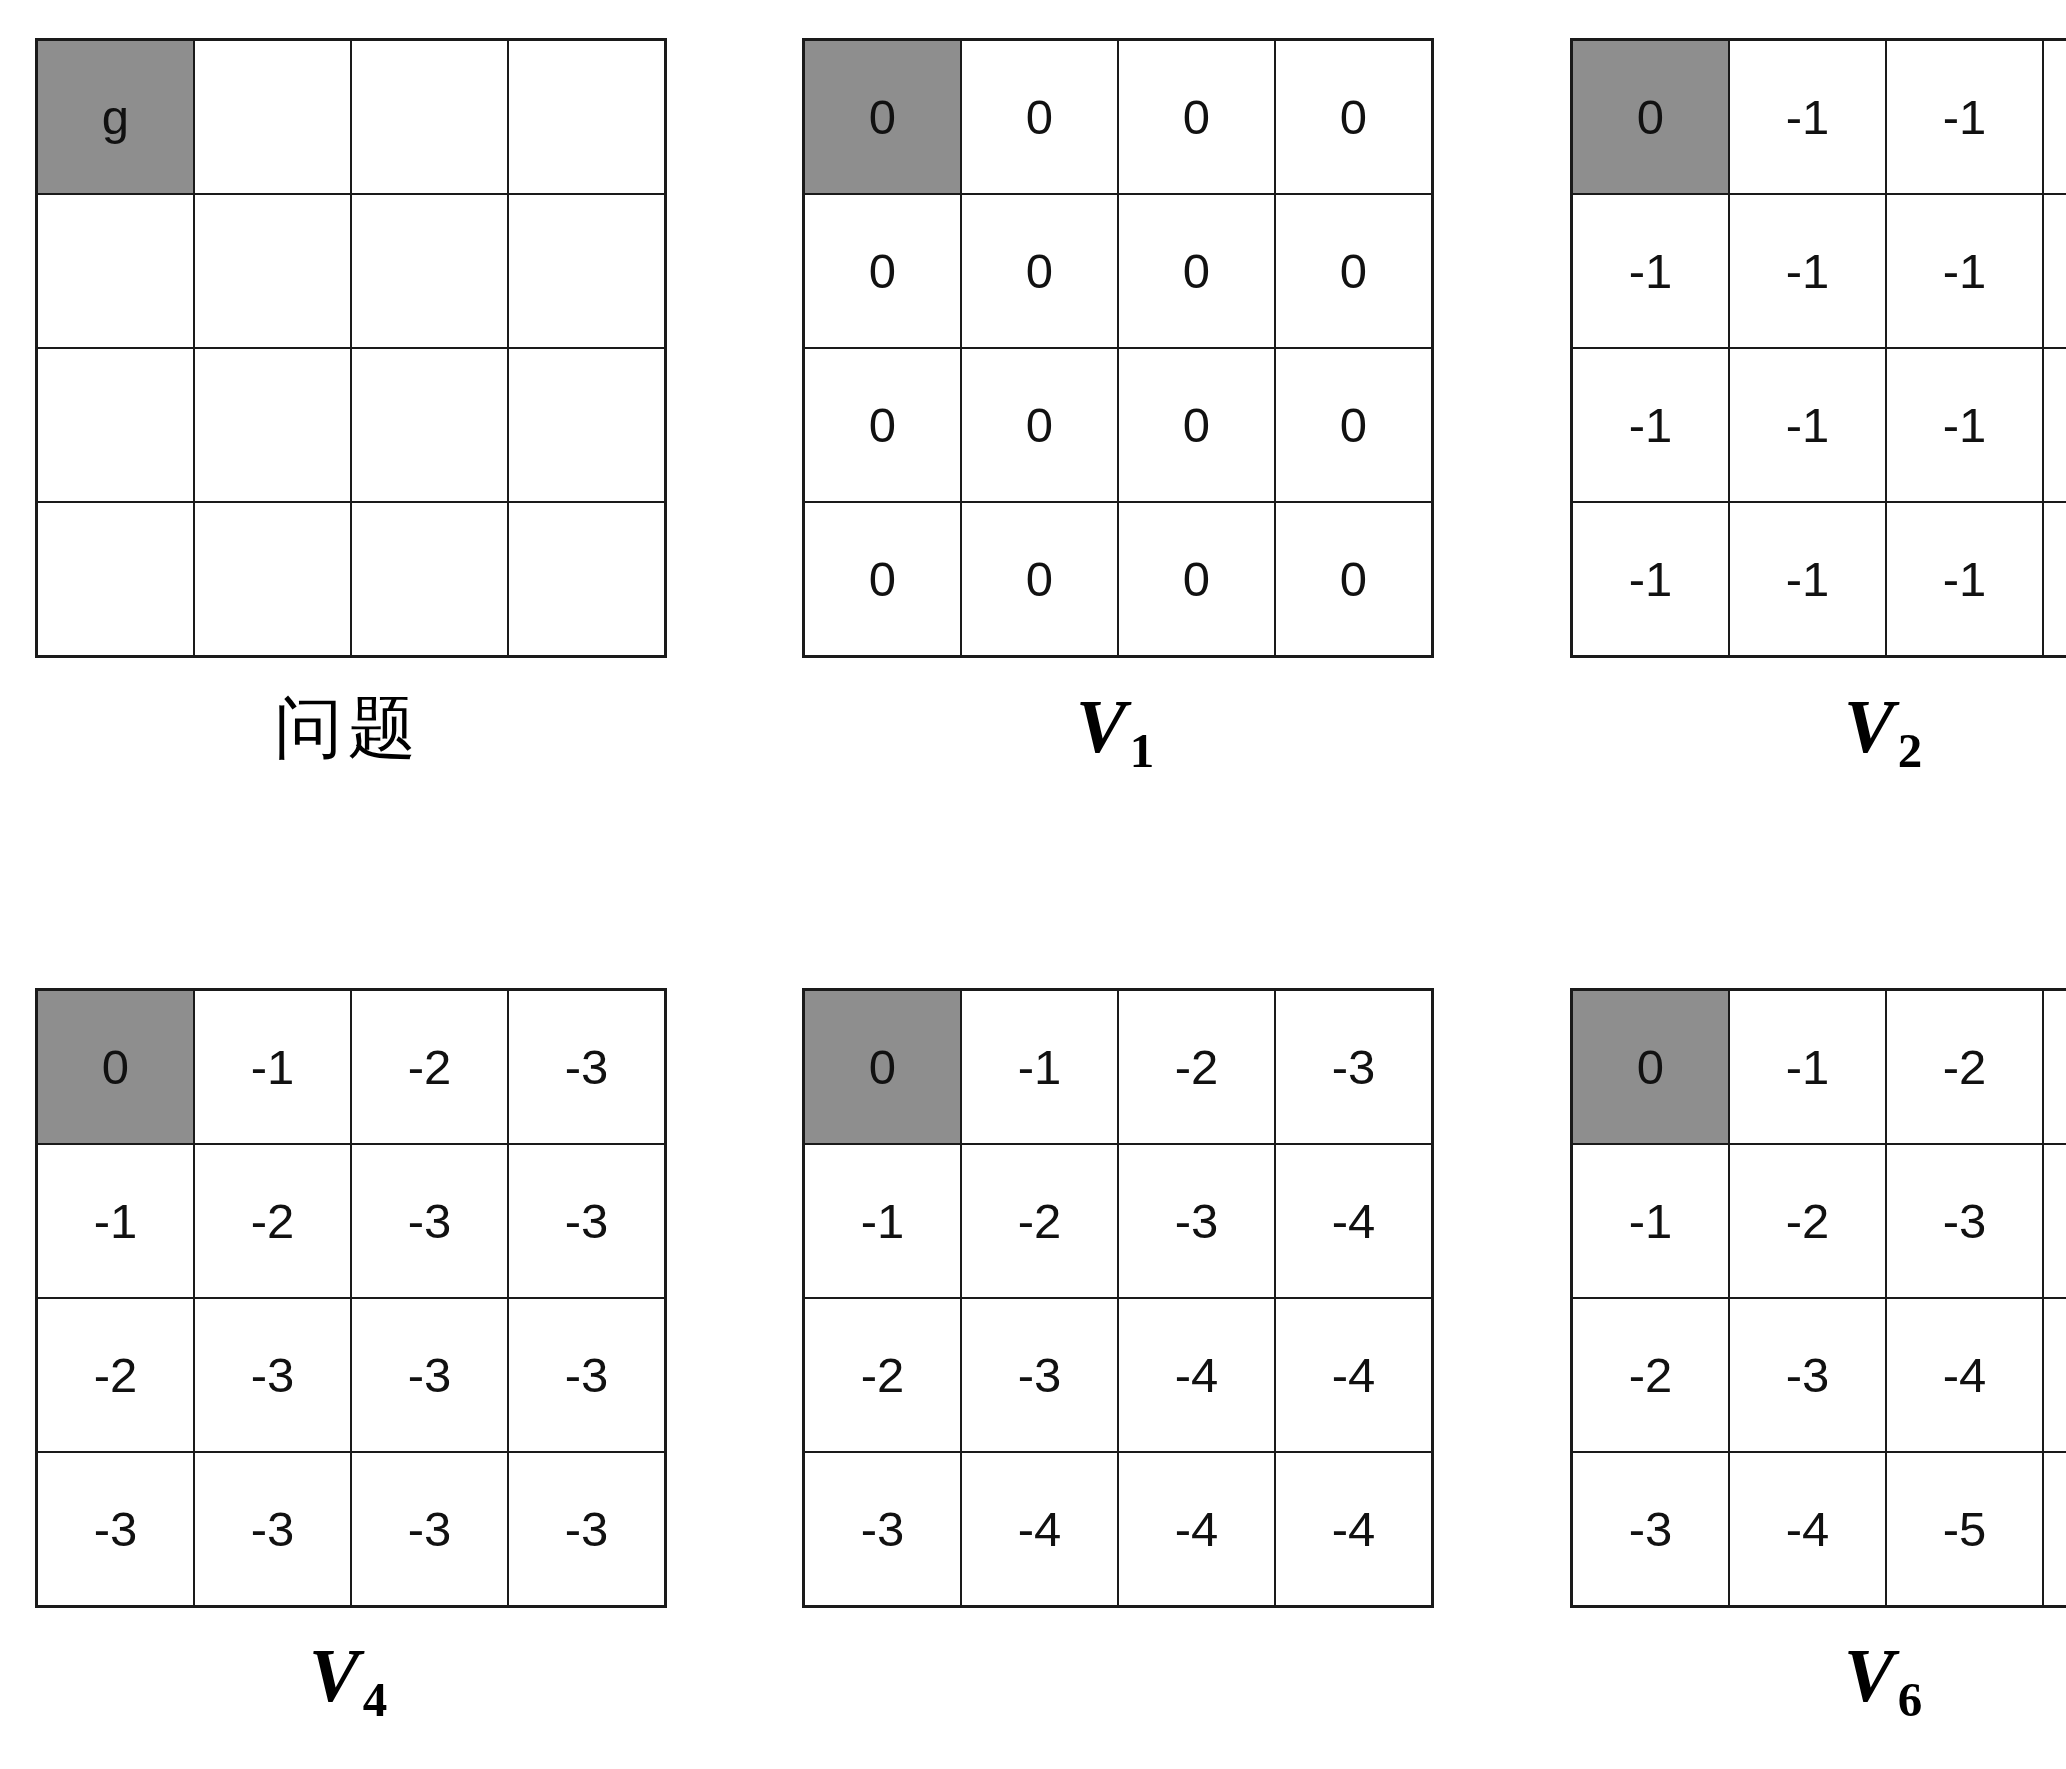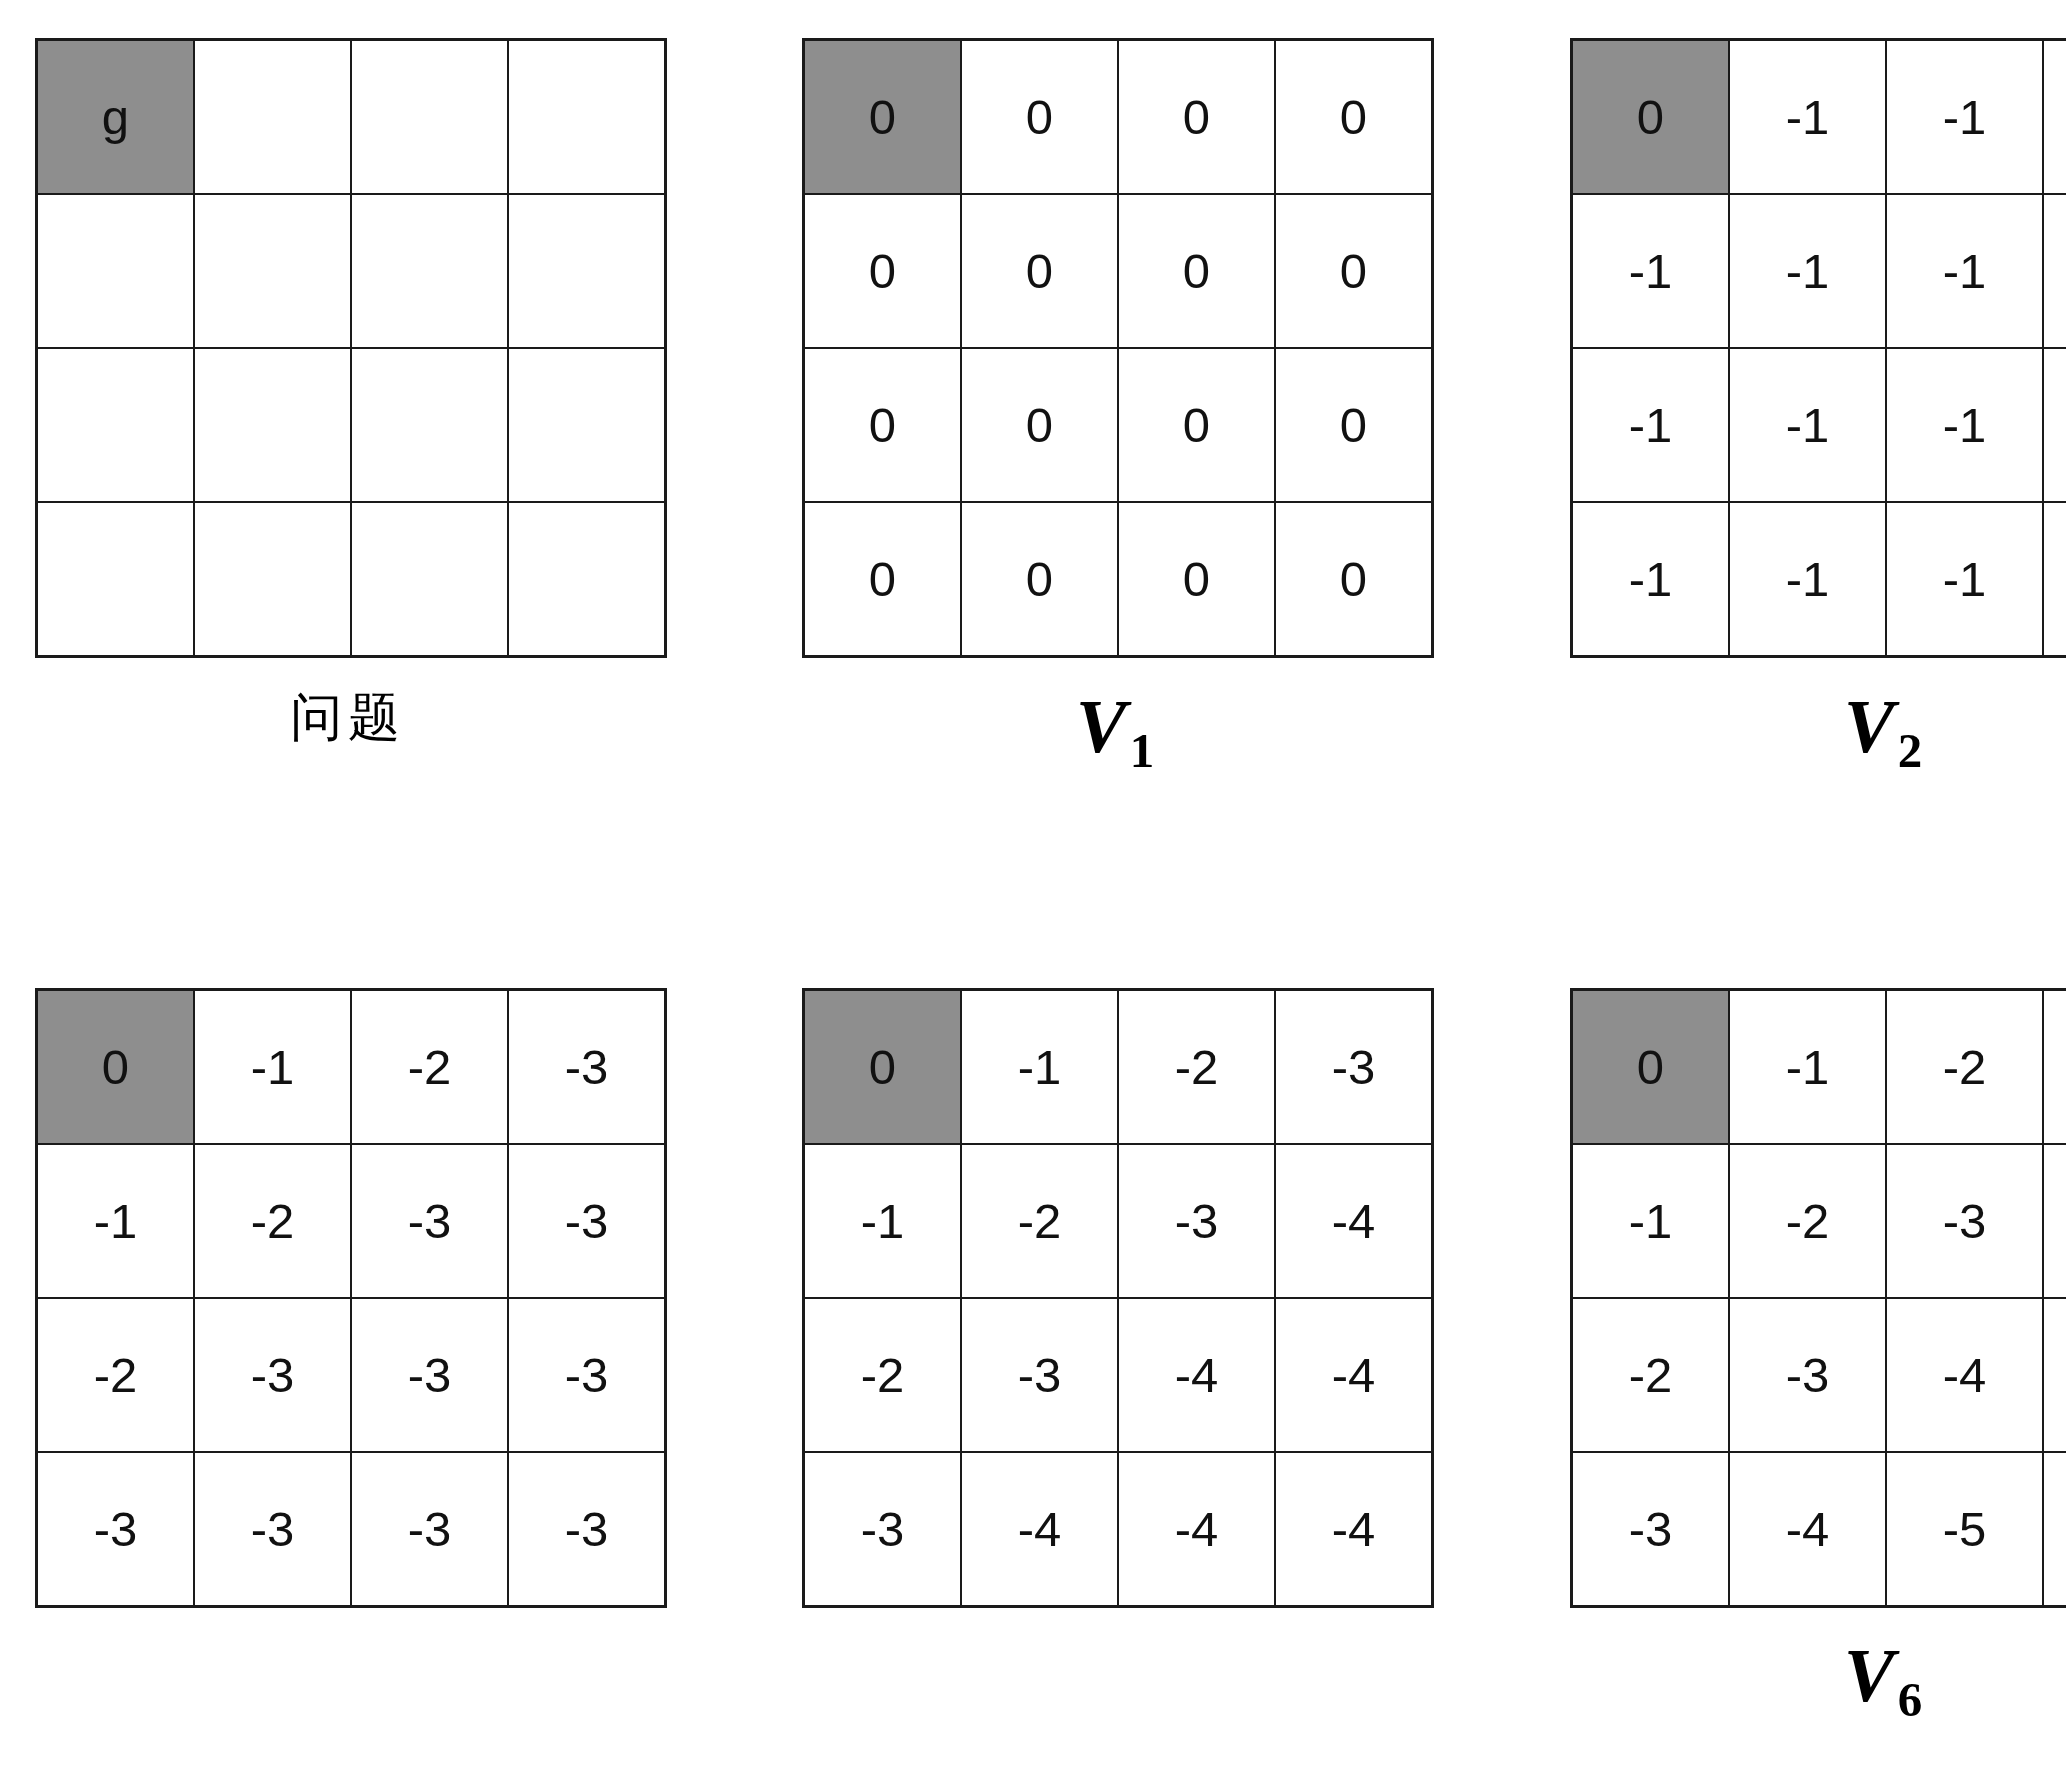--- a/index.html
+++ b/index.html
@@ -69,21 +69,21 @@
     font-family: "Liberation Serif", serif;
     font-style: normal;
     font-weight: bold;
     font-size: 49px;
     vertical-align: -0.30em;
     margin-left: 3.3px;
   }
   .caption .cjk {
     font-family: Liberation Serif, serif;
     font-weight: 500;
-    font-size: 52px;
+    font-size: 68px;
     letter-spacing: 5.8px;
   }
 </style>
 </head>
 <body>
 
 <div id="board">
     <div class="panel" style="left: 35px; top: 38px;">
       <table class="grid">
         <tbody>
@@ -200,20 +200,21 @@
           </tr>
           <tr>
             <td>-3</td>
             <td>-3</td>
             <td>-3</td>
             <td>-3</td>
           </tr>
         </tbody>
       </table>
     </div>
+    <div class="caption" style="left: 35px; top: 1632px; width: 626px;"><span class="vsym">V</span><span class="vsub">4</span></div>
     <div class="panel" style="left: 802px; top: 988px;">
       <table class="grid">
         <tbody>
           <tr>
             <td class="shaded">0</td>
             <td>-1</td>
             <td>-2</td>
             <td>-3</td>
           </tr>
           <tr>

